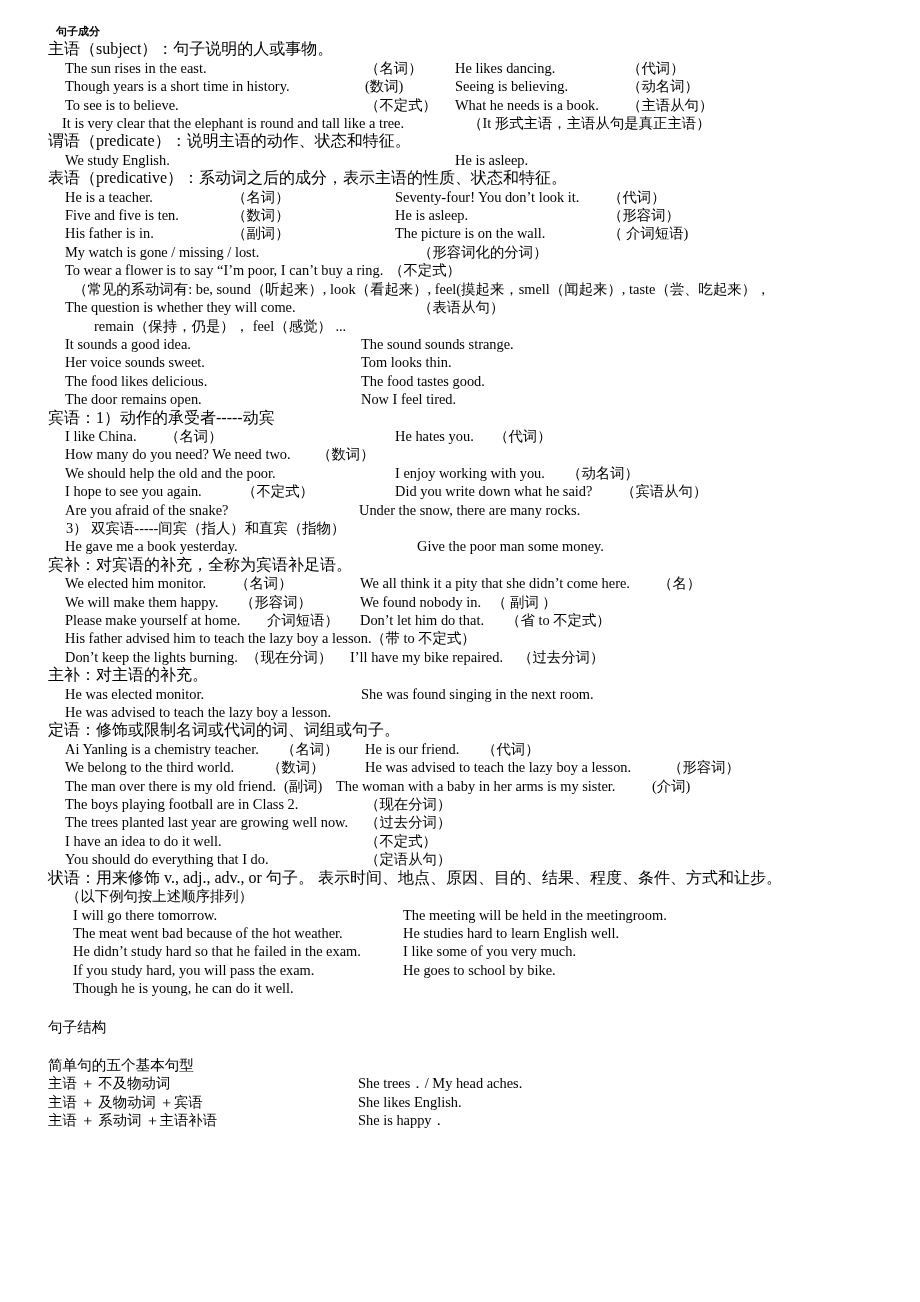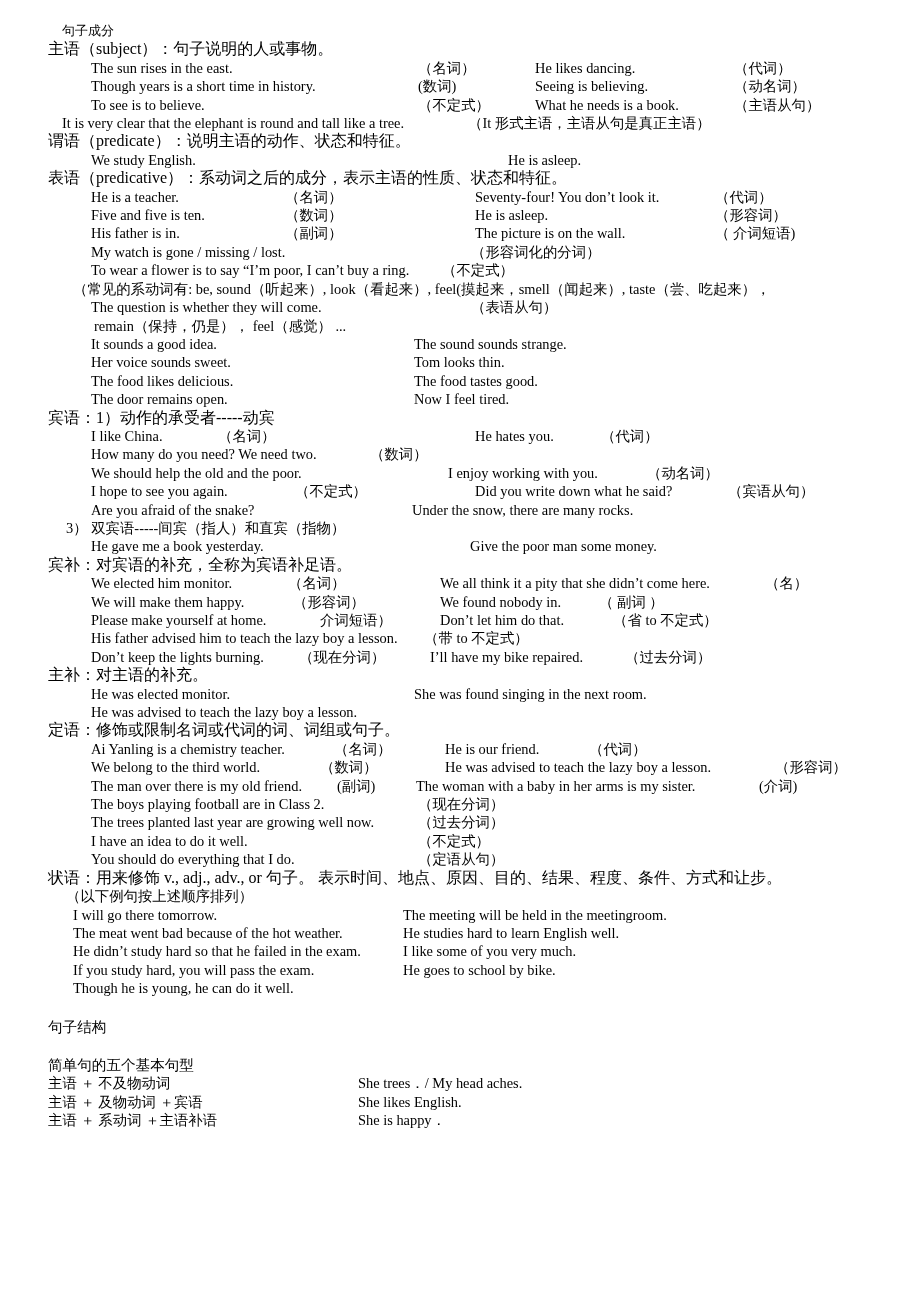--- a/index.html
+++ b/index.html
@@ -29,41 +29,40 @@
   }
   
   .row {
     display: flex;
     align-items: baseline;
     font-size: 14.4px;
     line-height: 18.4px;
     white-space: nowrap;
   }
   .hdr {
-    font-size: 13px;
-    line-height: 18.4px;
-    font-weight: normal;
-    margin-left: 14px;
+    font-size: 11px;
+    line-height: 18.4px;
+    font-weight: bold;
+    margin-left: 8px;
     white-space: nowrap;
   }
   .sec-head {
     font-size: 16px;
     line-height: 18.4px;
     margin-left: 0;
     white-space: nowrap;
   }
   .sub-head {
     font-size: 14.4px;
     line-height: 18.4px;
     margin-left: 18px;
     white-space: nowrap;
   }
   .ex {
-    margin-left: 43px;
-    gap: 27px;
+    margin-left: 17px;
   }
   .ex2 {
     margin-left: 25px;
   }
   .ex0 {
     margin-left: 14px;
   }
   .colA {
     display: inline-block;
   }

